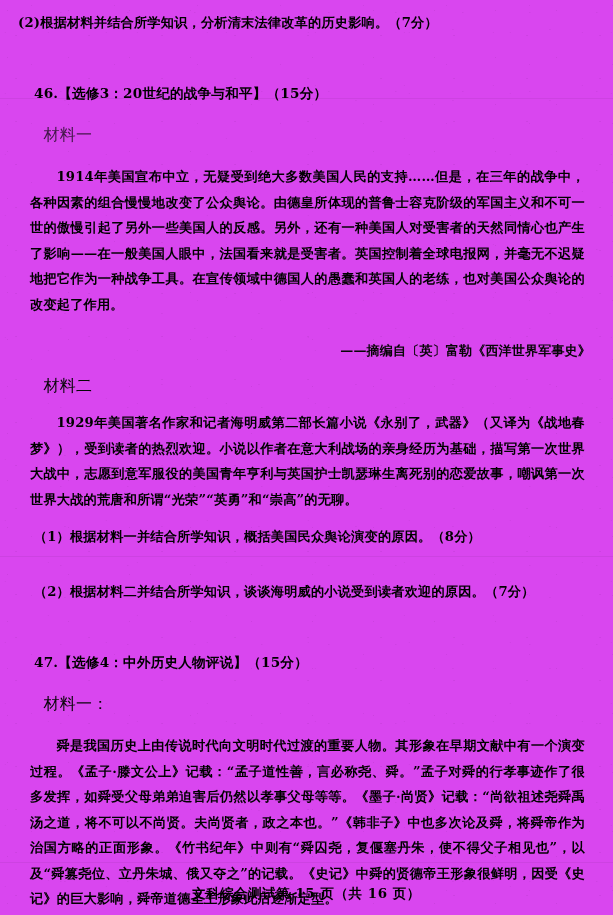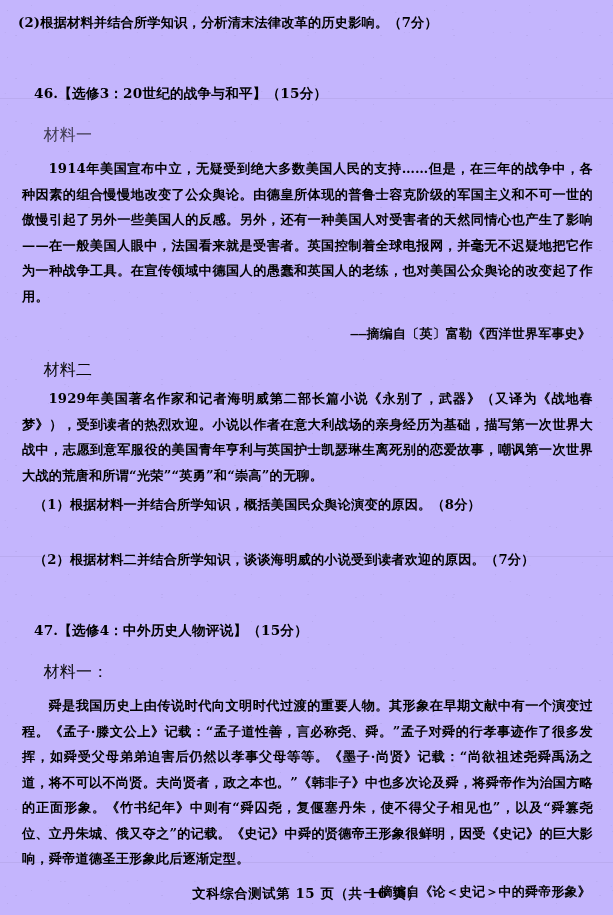--- a/index.html
+++ b/index.html
@@ -14,21 +14,21 @@
     overflow: hidden;
     font-family: "DejaVu Serif", "Liberation Serif", serif;
     color: #16181a;
     position: relative;
   }
 
   
   .page {
     position: absolute;
     inset: 0;
-    background: #c4b5fd;
+    background: #d946ef;
     padding: 0;
   }
 
   
   .scan-noise {
     position: absolute;
     inset: 0;
     pointer-events: none;
     opacity: .30;
     background-image:
@@ -57,21 +57,21 @@
     letter-spacing: .2px;
     -webkit-font-smoothing: none;
   }
 
   .para {
     font-size: 13.2px;
     line-height: 25.5px;
     text-align: justify;
     text-justify: inter-ideograph;
     text-indent: 2em;
-    margin: 4px;
+    margin: 12px;
     font-weight: 600;
     filter: contrast(1.25) blur(.18px);
   }
 
   .question {
     font-size: 13.2px;
     line-height: 25px;
     margin: 0;
     font-weight: 600;
     filter: contrast(1.25) blur(.18px);
@@ -98,21 +98,20 @@
   }
 
   .cite {
     font-size: 13px;
     line-height: 24px;
     margin: 0;
     text-align: right;
     padding-right: 6px;
     font-weight: 600;
     filter: contrast(1.2) blur(.2px);
-    font-family: Liberation Mono, monospace;
   }
 
   .spacer-lg { height: 30px; }
   .spacer-sm { height: 10px; }
   .spacer-xs { height: 5px; }
 
   
   .q-indent { margin-left: 1.2em; }
 
   .footer {

